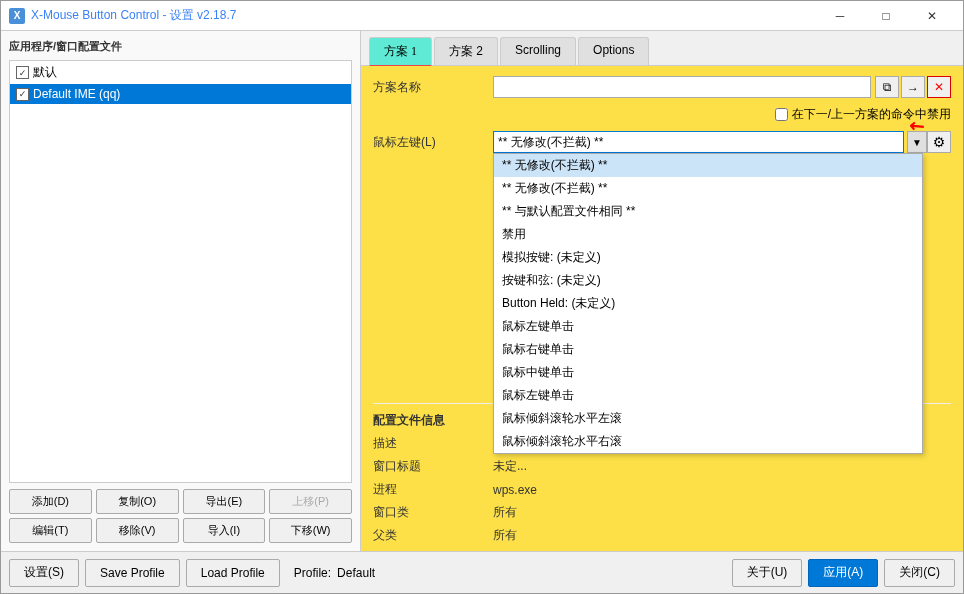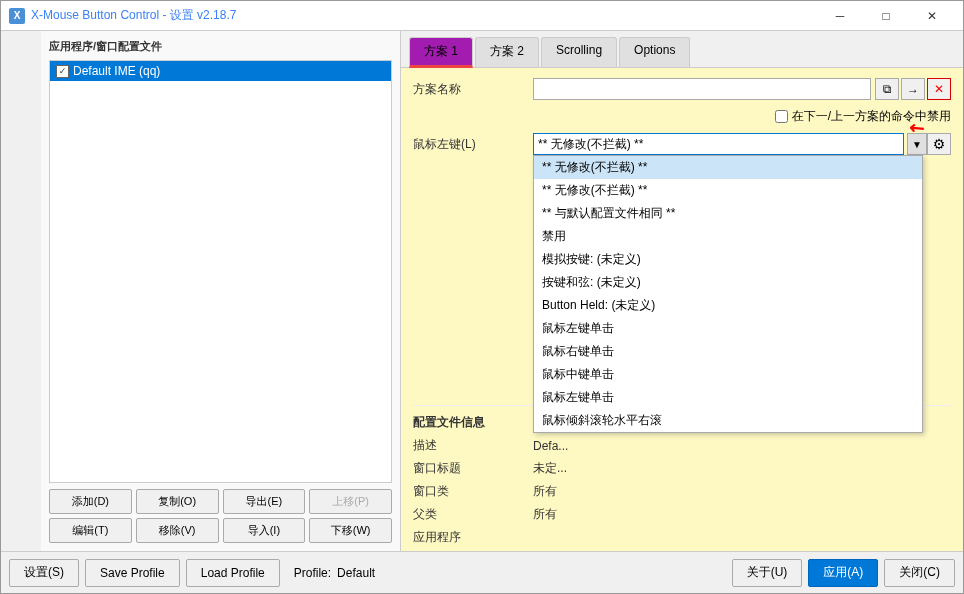--- a/index.html
+++ b/index.html
@@ -63,21 +63,20 @@
       display: flex;
       align-items: center;
       justify-content: center;
       font-size: 12px;
       color: #333;
     }
     .main-content {
       display: flex;
       flex: 1;
       overflow: hidden;
-      margin-left: 40px;
     }
     .left-panel {
       width: 360px;
       background: #f9f9f9;
       border-right: 1px solid #ccc;
       display: flex;
       flex-direction: column;
       padding: 8px;
     }
     .left-panel-title {
@@ -153,29 +152,30 @@
       padding: 5px 14px;
       border: 1px solid #ccc;
       border-bottom: none;
       background: #e0e0e0;
       cursor: pointer;
       font-size: 12px;
       border-radius: 3px 3px 0 0;
       margin-right: 2px;
     }
     .tab.active {
-      background: #a21caf;
-      border-bottom: 3px solid #ef4444;
+      background: #5eead4;
+      border-bottom: 1px solid #ef4444;
       margin-bottom: -1px;
       z-index: 1;
+      font-family: Liberation Serif, serif;
     }
     .tab-content {
       flex: 1;
       padding: 10px 12px;
-      background: #fef9c3;
+      background: #fde047;
       overflow-y: auto;
       position: relative;
     }
     .form-row {
       display: flex;
       align-items: center;
       margin-bottom: 8px;
       position: relative;
     }
     .form-label {
@@ -343,20 +343,24 @@
       <button class="title-btn">□</button>
       <button class="title-btn close">✕</button>
     </div>
   </div>
 
   <div class="main-content">
 
     <div class="left-panel">
       <div class="left-panel-title">应用程序/窗口配置文件</div>
       <div class="profile-list">
+        <div class="profile-item">
+          <div class="checkbox checked"></div>
+          <span>默认</span>
+        </div>
         <div class="profile-item selected">
           <div class="checkbox checked"></div>
           <span>Default IME (qq)</span>
         </div>
       </div>
       <div class="left-buttons">
         <button>添加(D)</button>
         <button>复制(O)</button>
         <button>导出(E)</button>
         <button class="disabled">上移(P)</button>
@@ -410,37 +414,42 @@
             <div class="list-item">** 无修改(不拦截) **</div>
             <div class="list-item">** 与默认配置文件相同 **</div>
             <div class="list-item">禁用</div>
             <div class="list-item">模拟按键: (未定义)</div>
             <div class="list-item">按键和弦: (未定义)</div>
             <div class="list-item">Button Held: (未定义)</div>
             <div class="list-item">鼠标左键单击</div>
             <div class="list-item">鼠标右键单击</div>
             <div class="list-item">鼠标中键单击</div>
             <div class="list-item">鼠标左键单击</div>
+            <div class="list-item">鼠标倾斜滚轮水平左滚</div>
             <div class="list-item">鼠标倾斜滚轮水平右滚</div>
 
           </div>
         </div>
 
         <div style="margin-top:250px;">
           <div class="config-section">
             <div class="config-row">
               <span class="config-label" style="font-weight:bold;">配置文件信息</span>
             </div>
             <div class="config-row">
               <span class="config-label">描述</span>
               <span class="config-value">Defa...</span>
             </div>
             <div class="config-row">
               <span class="config-label">窗口标题</span>
               <span class="config-value">未定...</span>
+            </div>
+            <div class="config-row">
+              <span class="config-label">进程</span>
+              <span class="config-value">wps.exe</span>
             </div>
             <div class="config-row">
               <span class="config-label">窗口类</span>
               <span class="config-value">所有</span>
             </div>
             <div class="config-row">
               <span class="config-label">父类</span>
               <span class="config-value">所有</span>
             </div>
             <div class="config-row">

